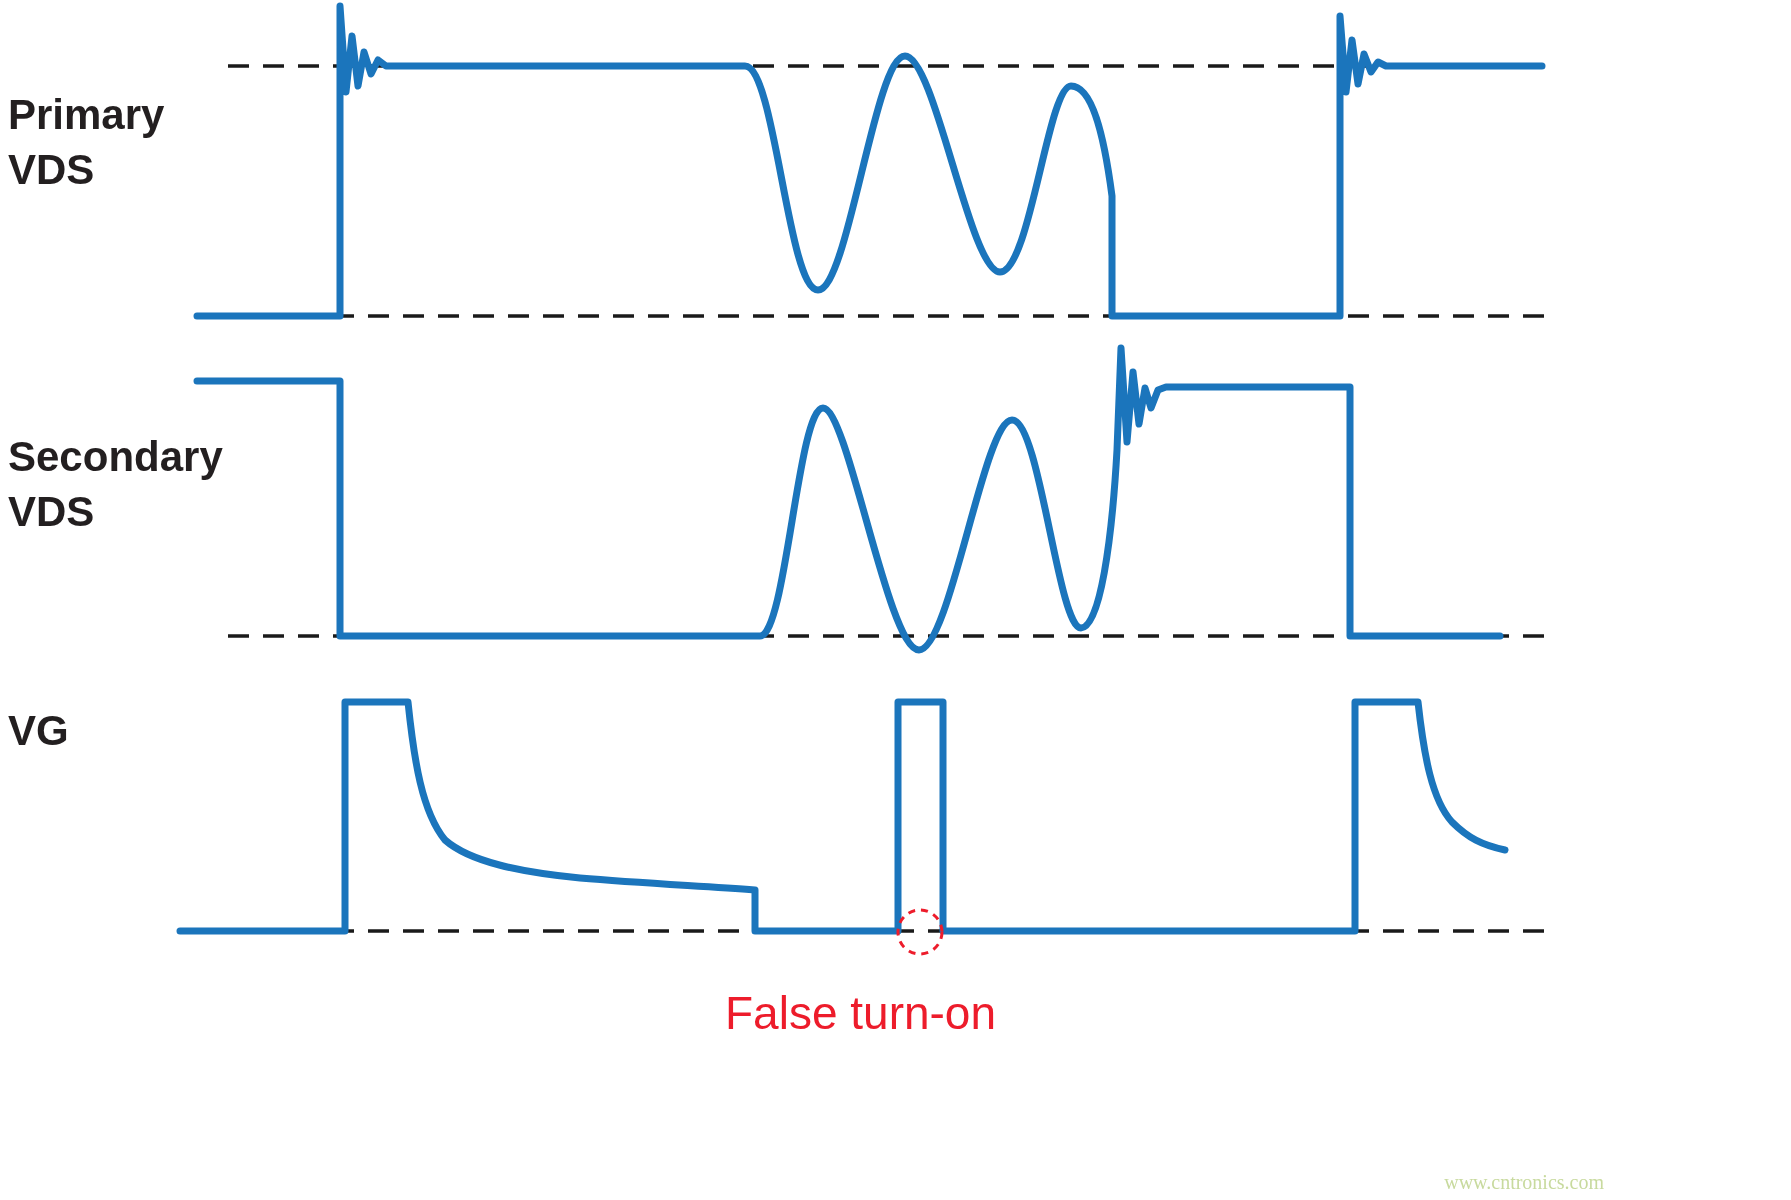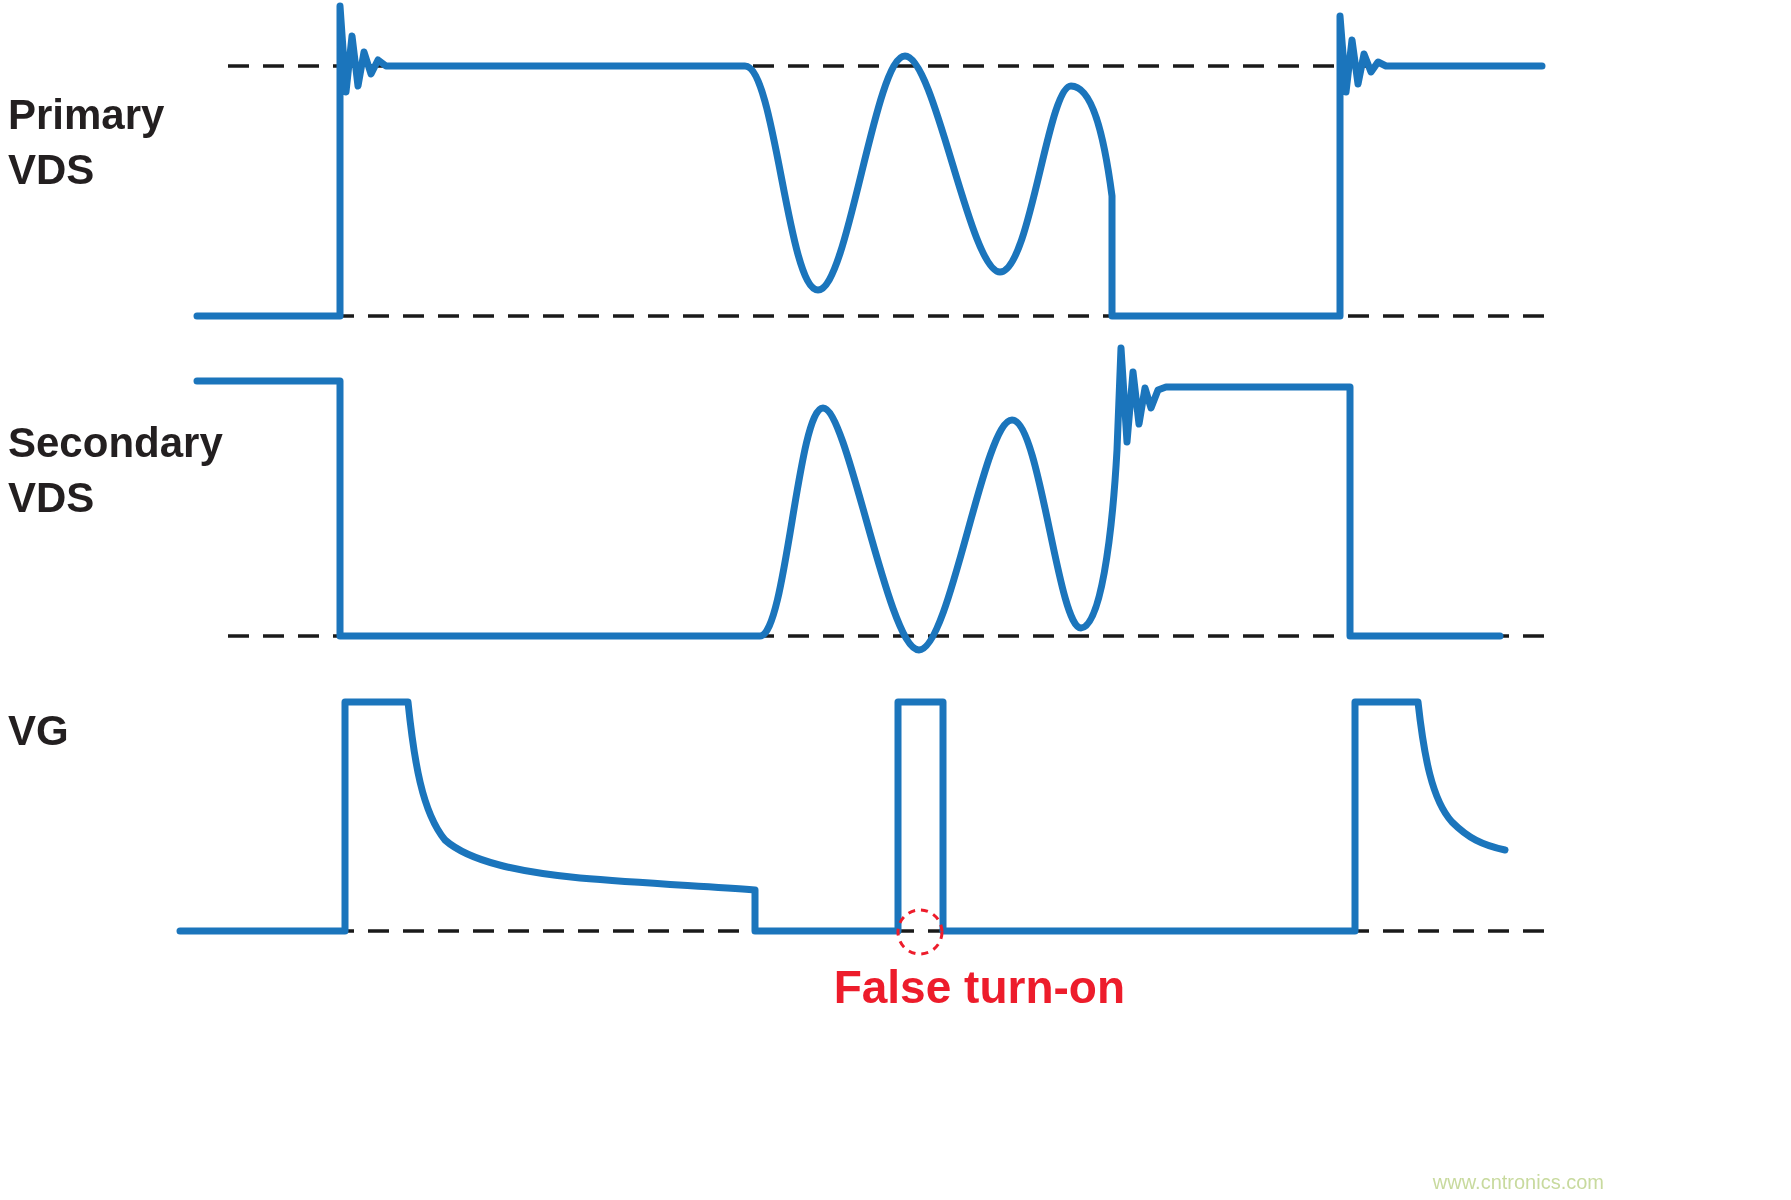--- a/index.html
+++ b/index.html
@@ -22,35 +22,36 @@
   .panel-label{
     position:absolute;
     color:var(--text);
     font-weight:bold;
     font-size:42px;
     line-height:1.3;
     white-space:pre-line;
     left:8px;
   }
   .label-primary{top:88px;}
-  .label-secondary{top:416px;}
+  .label-secondary{top:430px;}
   .label-vg{top:704px;}
   .annotation-text{
     position:absolute;
-    left:725px;top:960px;width:400px;
-    text-align:right;
+    left:725px;top:986px;width:400px;
+    text-align:left;
     color:var(--annotation);
-    font-weight:bold;
+    font-weight:normal;
     font-size:46px;
   }
   .watermark{
     position:absolute;
     right:14px;bottom:6px;
     color:var(--watermark);
     font-size:20px;
+    font-family:Liberation Serif, serif;
   }
   .trace{fill:none;stroke:var(--trace);stroke-width:7;stroke-linejoin:round;stroke-linecap:round;}
   .refline{fill:none;stroke:var(--dash);stroke-width:3.5;stroke-dasharray:21 14;}
   .ann-circle{fill:none;stroke:var(--annotation);stroke-width:3;stroke-dasharray:7 6;}
 </style>
 </head>
 <body>
 
 <div class="stage">
 

